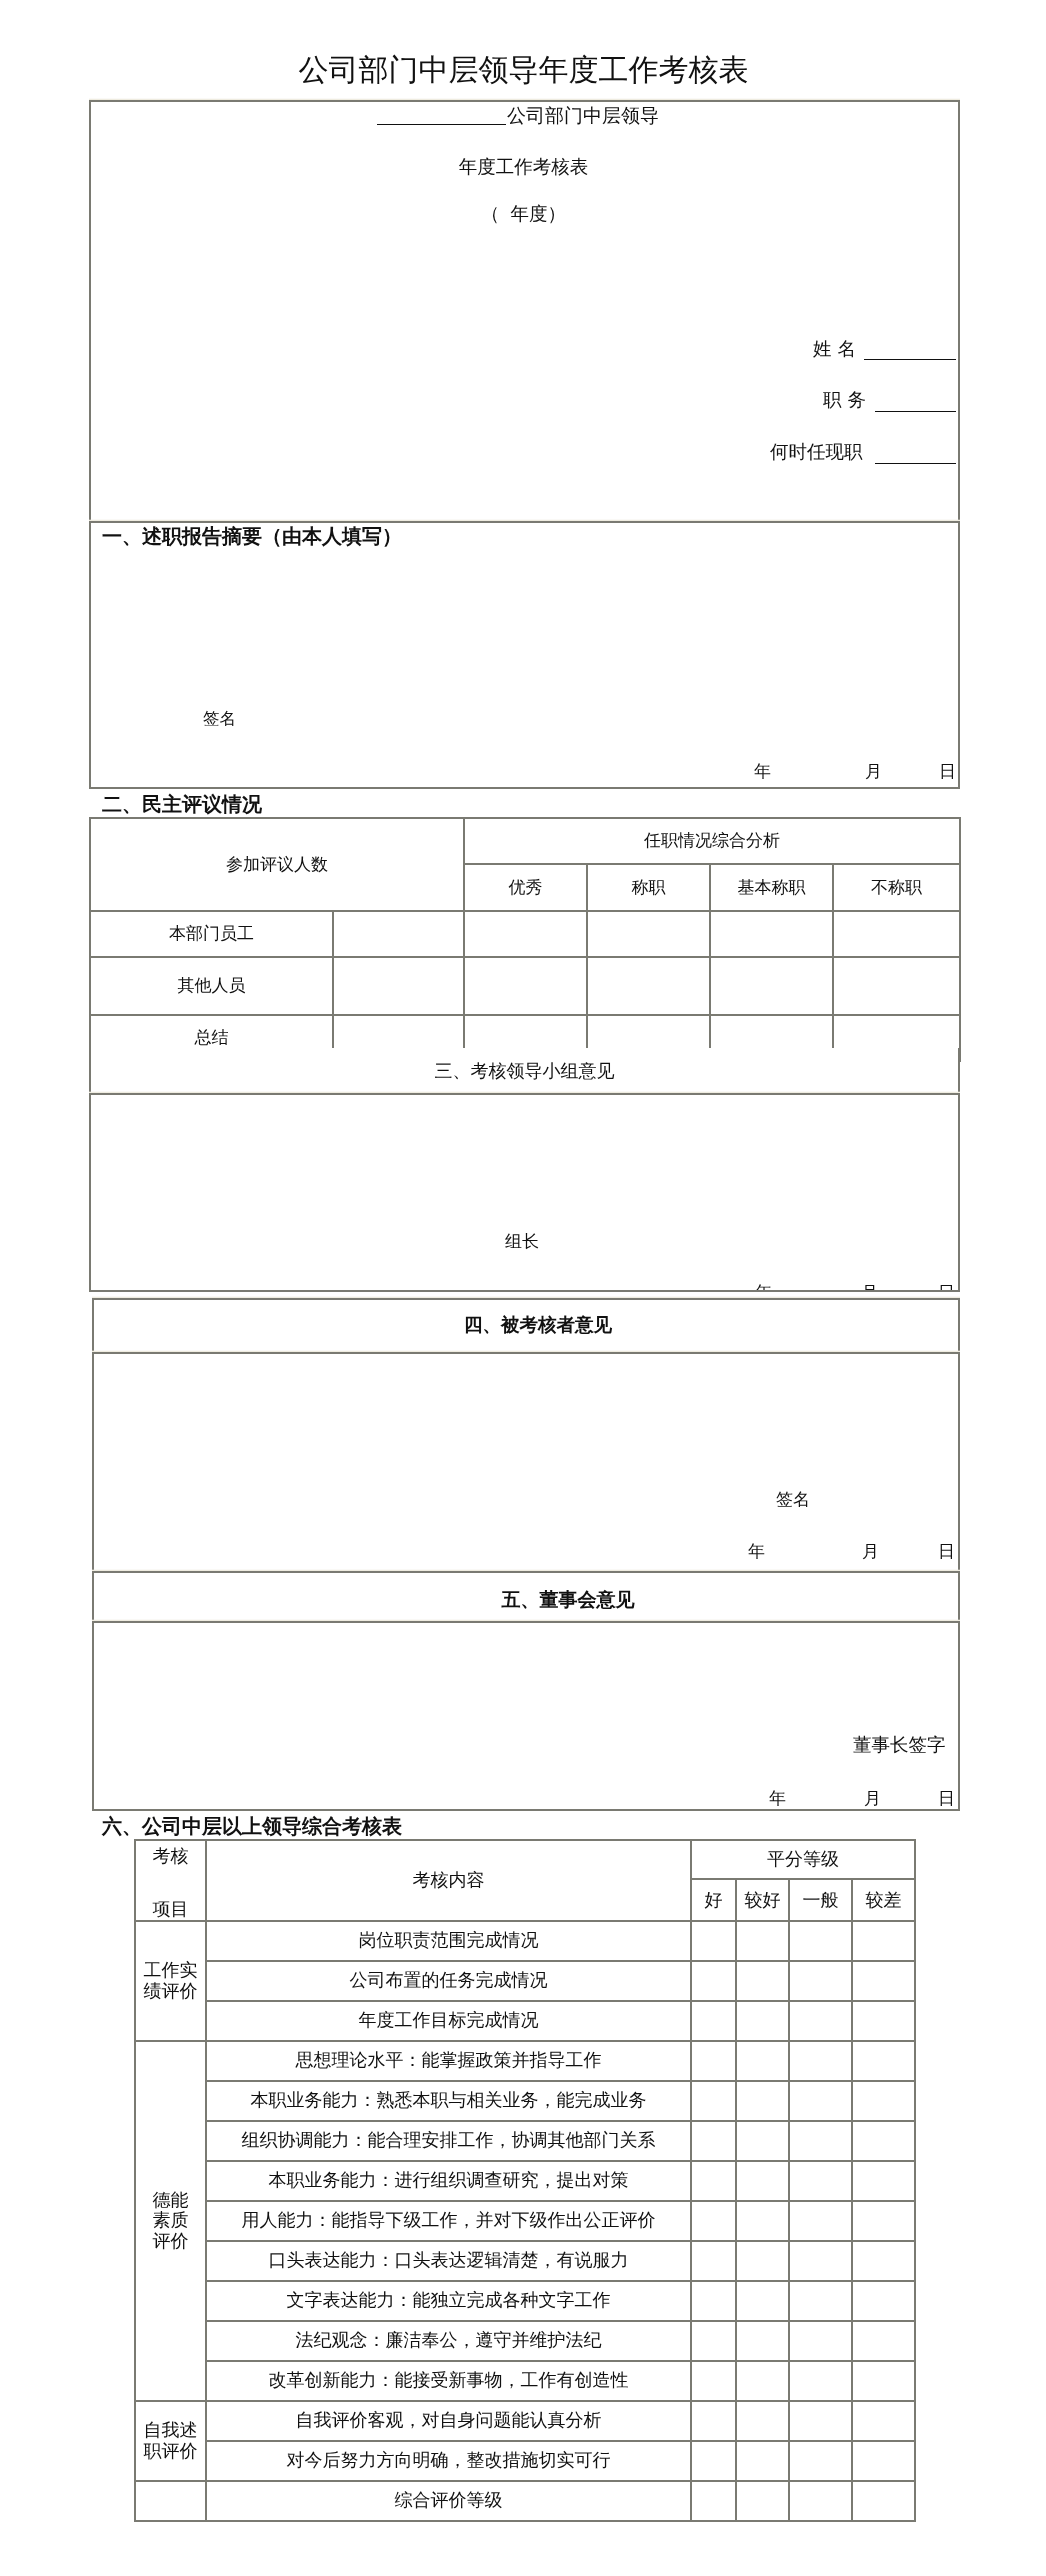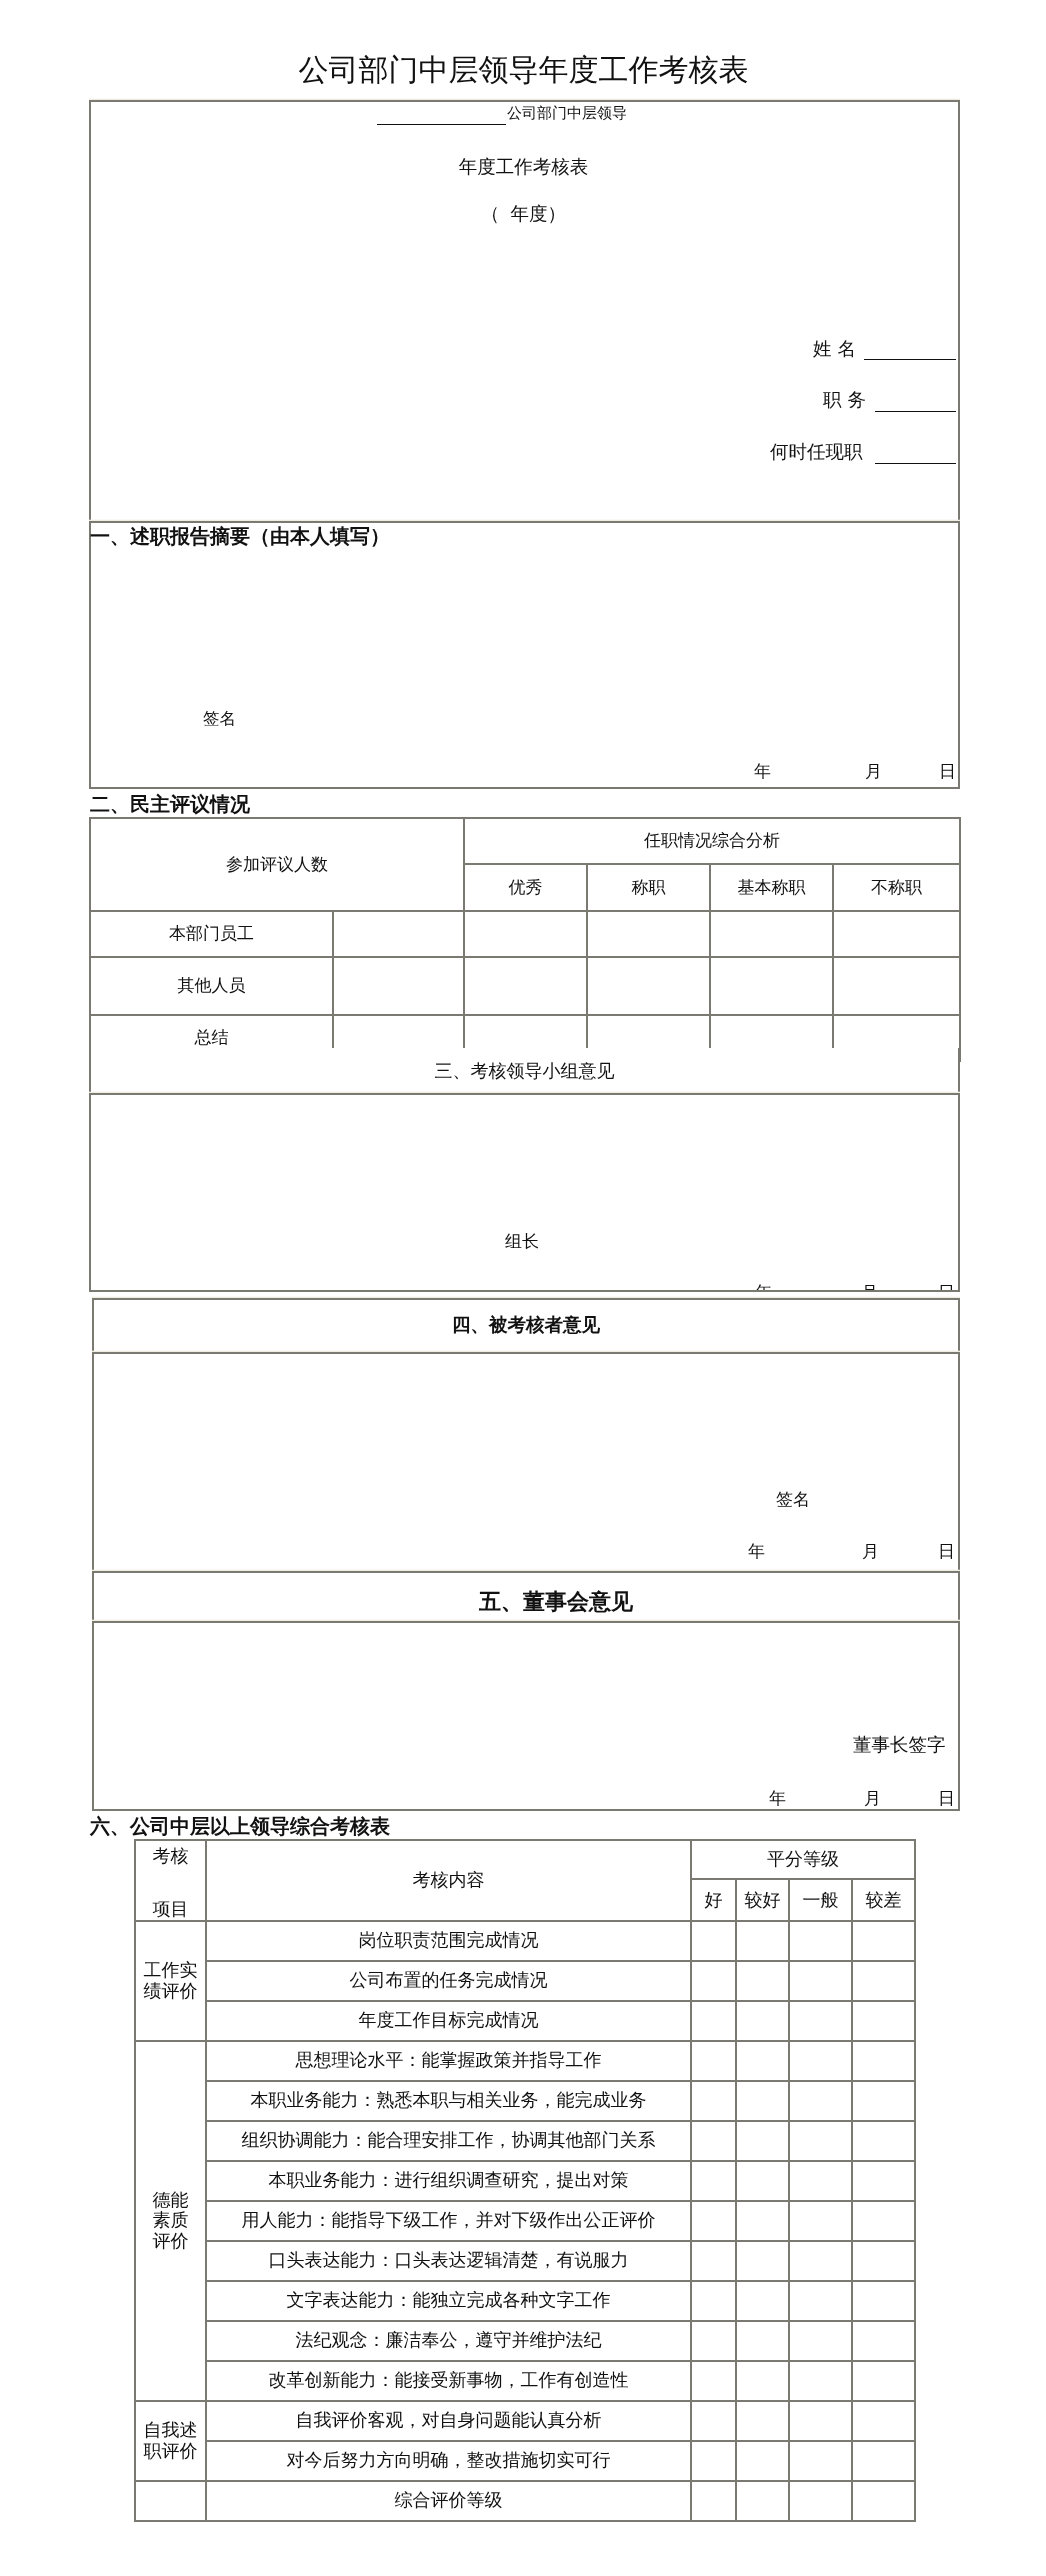--- a/index.html
+++ b/index.html
@@ -4,36 +4,36 @@
 <style>
   html, body { margin: 0; padding: 0; background: #ffffff; }
   body { width: 1047px; height: 2576px; position: relative; overflow: hidden;
          font-family: "DejaVu Serif", "Liberation Serif", serif; color: #111; }
   .abs { position: absolute; }
   .t { position: absolute; white-space: nowrap; line-height: 1; }
   .box { position: absolute; border: 2px solid #7a7a72; box-shadow: 0 -1.3px 0 #efece0; background: #fff; box-sizing: border-box; }
   .hline { position: absolute; height: 2px; background: #7a7a72; box-shadow: 0 -1.3px 0 #efece0; }
   .uline { position: absolute; height: 1.3px; background: #111; }
   .c { text-align: center; }
-  .bold { font-weight: bold; }
+  .bold { font-weight: bold; margin-left: 12px; }
 
   table.grid { position: absolute; border-collapse: collapse; table-layout: fixed; }
   table.grid td { border: 2px solid #7a7a72; padding: 0; text-align: center; vertical-align: middle;
                   font-size: 17px; line-height: 1.15; color: #111; }
   table.t6 td { font-size: 18px; }
 </style>
 </head>
 <body>
 
 <div class="t c" style="left:0;width:1047px;top:55px;font-size:30px;">公司部门中层领导年度工作考核表</div>
 
 <div class="box" style="left:89px;top:100px;width:871px;height:689px;"></div>
 
 <div class="uline" style="left:377px;top:124px;width:129px;height:1.3px;"></div>
-<div class="t" style="left:507px;top:106px;font-size:15px;">公司部门中层领导</div>
+<div class="t" style="left:507px;top:106px;font-size:19px;">公司部门中层领导</div>
 <div class="t c" style="left:0;width:1047px;top:158px;font-size:18.5px;">年度工作考核表</div>
 <div class="t c" style="left:0;width:1047px;top:207px;font-size:18.5px;font-family:Liberation Mono, monospace;">（ 年度）</div>
 
 <div class="t" style="left:813px;top:340px;font-size:18.5px;">姓 名</div>
 <div class="uline" style="left:864px;top:359px;width:92px;"></div>
 
 <div class="t" style="left:823px;top:391px;font-size:18.5px;">职 务</div>
 <div class="uline" style="left:875px;top:411px;width:81px;"></div>
 
 <div class="t" style="left:770px;top:443px;font-size:18.5px;">何时任现职</div>
@@ -112,21 +112,21 @@
 
 <div class="t c bold" style="left:92px;width:868px;top:1316px;font-size:18.5px;">四、被考核者意见</div>
 <div class="hline" style="left:92px;top:1352px;width:868px;"></div>
 <div class="abs" style="left:95px;top:1358px;width:862px;height:125px;"></div>
 <div class="t" style="left:776px;top:1491px;font-size:17px;">签名</div>
 <div class="t" style="left:748px;top:1543px;font-size:17px;">年</div>
 <div class="t" style="left:862px;top:1543px;font-size:17px;">月</div>
 <div class="t" style="left:938px;top:1543px;font-size:17px;">日</div>
 
 <div class="hline" style="left:92px;top:1571px;width:868px;"></div>
-<div class="t c bold" style="left:92px;width:928px;top:1590px;font-size:22px;">五、董事会意见</div>
+<div class="t c bold" style="left:92px;width:928px;top:1590px;font-size:19px;">五、董事会意见</div>
 <div class="hline" style="left:92px;top:1621px;width:868px;"></div>
 <div class="abs" style="left:95px;top:1627px;width:862px;height:99px;"></div>
 <div class="t" style="left:853px;top:1736px;font-size:18.5px;text-align:right;">董事长签字</div>
 <div class="t" style="left:769px;top:1790px;font-size:17px;">年</div>
 <div class="t" style="left:864px;top:1790px;font-size:17px;">月</div>
 <div class="t" style="left:938px;top:1790px;font-size:17px;">日</div>
 
 <div class="t bold" style="left:90px;top:1816px;font-size:20px;">六、公司中层以上领导综合考核表</div>
 
 <table class="grid t6" style="left:134px;top:1839px;width:779px;">

